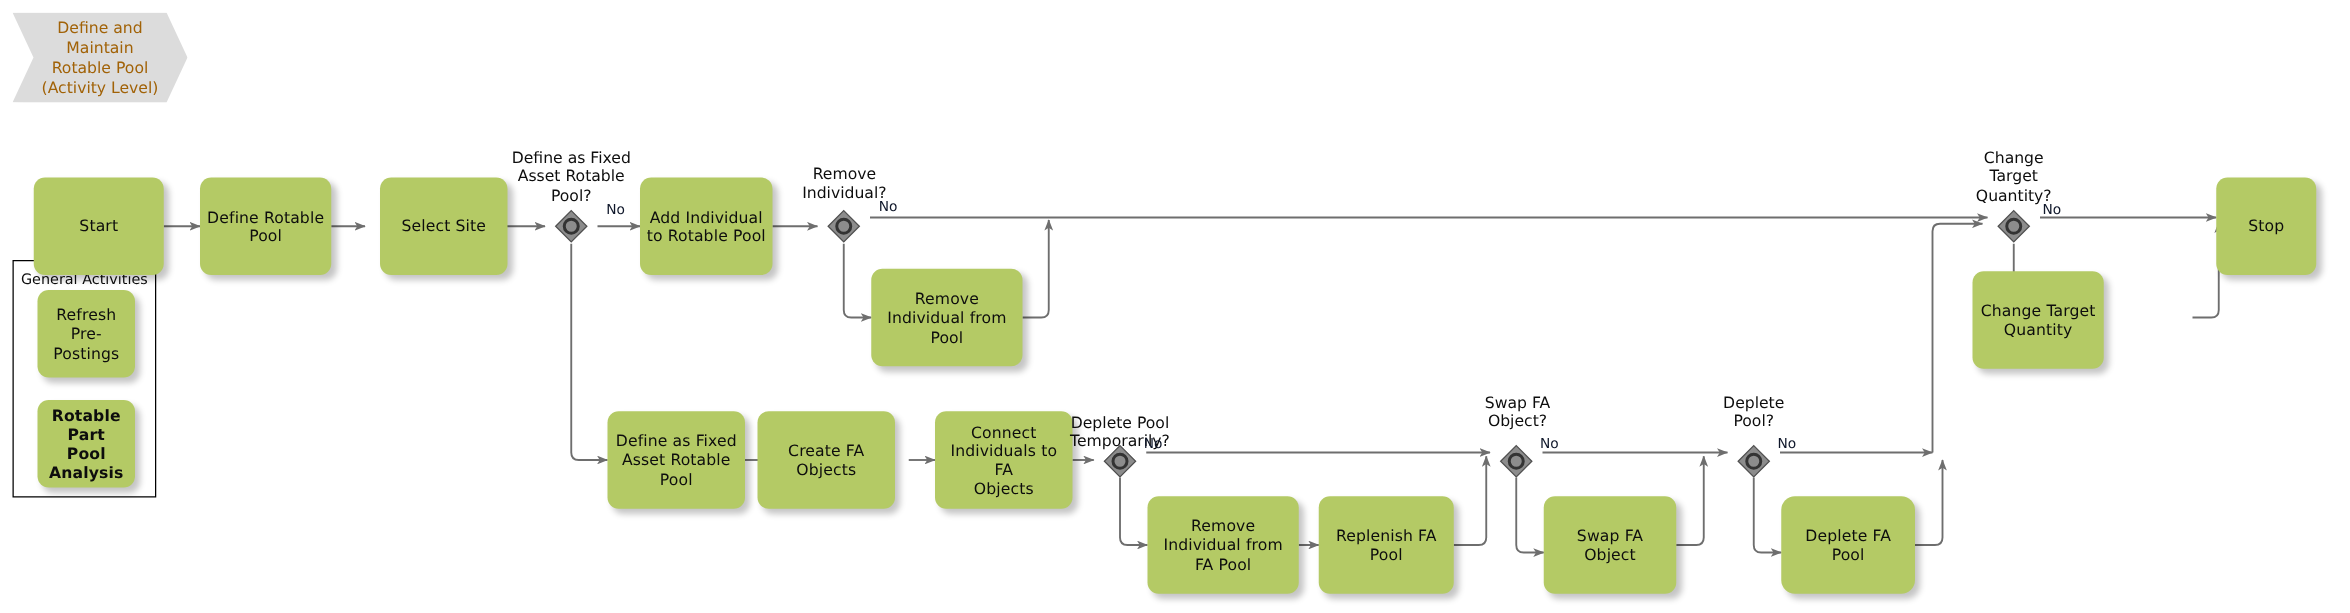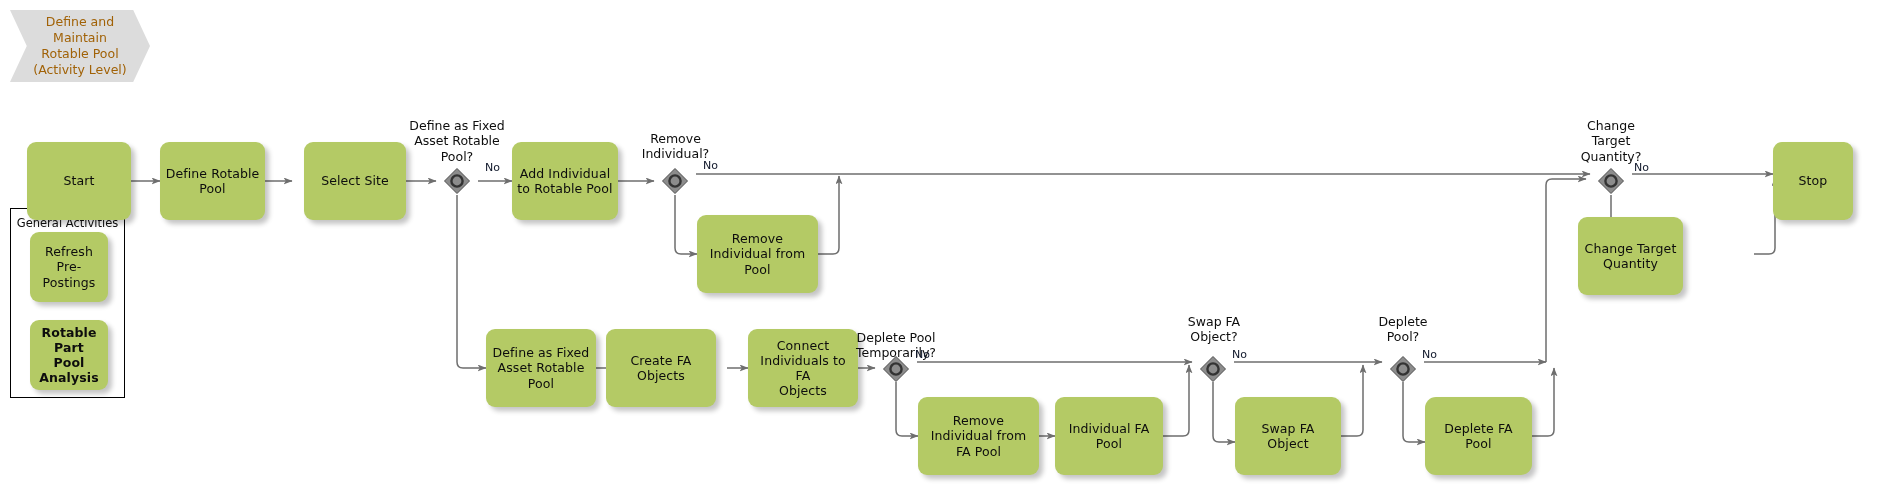--- a/index.html
+++ b/index.html
@@ -217,21 +217,21 @@
   <svg class="gateway" style="left:882px; top:355px;" viewBox="0 0 28 28">
     <path d="M14,1.5 L26.5,14 L14,26.5 L1.5,14 Z" fill="#8c8c8c" stroke="#4f4f4f" stroke-width="1"></path>
     <circle cx="14" cy="14" r="5.6" fill="#8c8c8c" stroke="#333333" stroke-width="2.4"></circle>
   </svg>
   <div class="edgelabel" style="left:915px; top:348px;">No</div>
 
   <div class="node" style="left:918px; top:397px; width:121px; height:78px; white-space:pre-line;">Remove
 Individual from
 FA Pool</div>
 
-  <div class="node" style="left:1055px; top:397px; width:108px; height:78px; white-space:pre-line;">Individual FA
+  <div class="node" style="left:1055px; top:397px; width:108px; height:78px; white-space:pre-line;">Replenish FA
 Pool</div>
 
   <div class="gwlabel" style="left:1158px; top:314px; width:112px;">Swap FA
 Object?</div>
   <svg class="gateway" style="left:1199px; top:355px;" viewBox="0 0 28 28">
     <path d="M14,1.5 L26.5,14 L14,26.5 L1.5,14 Z" fill="#8c8c8c" stroke="#4f4f4f" stroke-width="1"></path>
     <circle cx="14" cy="14" r="5.6" fill="#8c8c8c" stroke="#333333" stroke-width="2.4"></circle>
   </svg>
   <div class="edgelabel" style="left:1232px; top:348px;">No</div>
 

